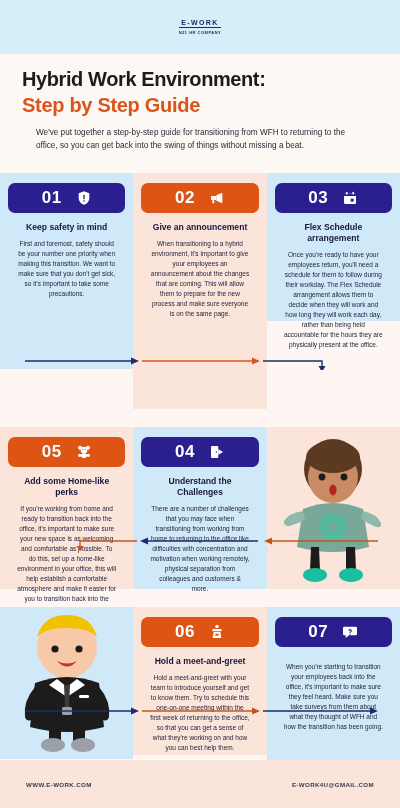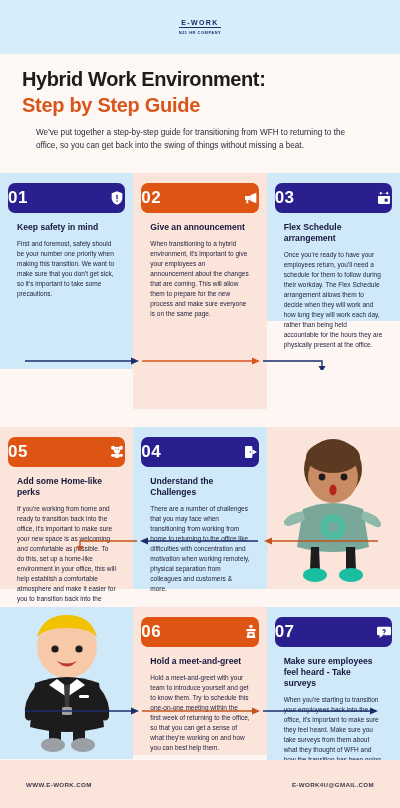--- a/index.html
+++ b/index.html
@@ -30,29 +30,29 @@
   .title2 { font-size:20px; font-weight:bold; color:#d9551b; margin-top:3px; letter-spacing:-.3px; }
   .intro { font-size:8.2px; line-height:1.62; color:#2a2a3a; margin-top:9px; padding:0 14px; }
   .row { display:flex; position:relative; }
   .col { width:133.33px; position:relative; display:flex; flex-direction:column; }
   .tint-blue { background:#cfe9f8; }
   .tint-peach { background:#fbe5da; }
 
   .cardwrap { padding:0 8px; }
   .chip {
     margin:10px 0 0; height:30px; border-radius:7px;
-    display:flex; align-items:center; justify-content:space-between; gap:14px;
+    display:flex; align-items:center; justify-content:center; gap:14px;
     color:#fff;
   }
   .chip.navy { background:#2a1f8f; }
   .chip.orange { background:#dd5413; }
   .chip-num { font-size:17px; font-weight:bold; letter-spacing:.5px; }
   .chip-icon { width:16px; height:16px; display:block; }
 
-  .cardbody { padding:9px 9px 10px; }
+  .cardbody { padding:9px 9px 10px; text-align:center; }
   .card-title { font-size:8.6px; font-weight:bold; line-height:1.3; color:#16163c; }
   .card-text { font-size:6.5px; line-height:1.55; margin-top:6px; color:#23233f; }
 
   
   .conn { position:absolute; left:0; width:400px; height:18px; pointer-events:none; }
 
   
   .charbox { flex:1; display:flex; align-items:flex-end; justify-content:center; padding-bottom:4px; }
 
   
@@ -275,21 +275,20 @@
           <span class="chip-num">07</span>
           <span class="chip-icon">
             <svg viewBox="0 0 24 24" width="16" height="16">
                 <path d="M3.5 4h17a2 2 0 0 1 2 2v9a2 2 0 0 1-2 2h-10l-5 4v-4h-2a2 2 0 0 1-2-2V6a2 2 0 0 1 2-2z" fill="#fff"></path>
                 <path d="M12 7.6a2.6 2.6 0 0 1 2.3 3.9c-.5.8-1.6 1.1-1.6 2.1h-1.6c0-1.6 1-2 1.6-2.7.5-.6.1-1.6-.7-1.6-.6 0-1 .4-1.1 1H9.3c.1-1.5 1.3-2.7 2.7-2.7z" fill="#2a1f8f"></path>
                 <circle cx="12" cy="15.4" r=".95" fill="#2a1f8f"></circle>
               </svg>
           </span>
         </div>
         <div class="cardbody">
-          <div class="card-title">Make sure employees feel heard - Take surveys</div>
           <div class="card-text">When you're starting to transition your employees back into the office, it's important to make sure they feel heard. Make sure you take surveys from them about what they thought of WFH and how the transition has been going.</div>
         </div>
       </div>
     </div>
   </div>
 
   <div class="conn" style="top:702px">
     <svg width="400" height="18" viewBox="0 0 400 18">
       <line x1="25" y1="9" x2="131" y2="9" stroke="#1b2d6b" stroke-width="1.4"></line>
       <path d="M131 5.5 L139 9 L131 12.5 Z" fill="#1b2d6b"></path>

